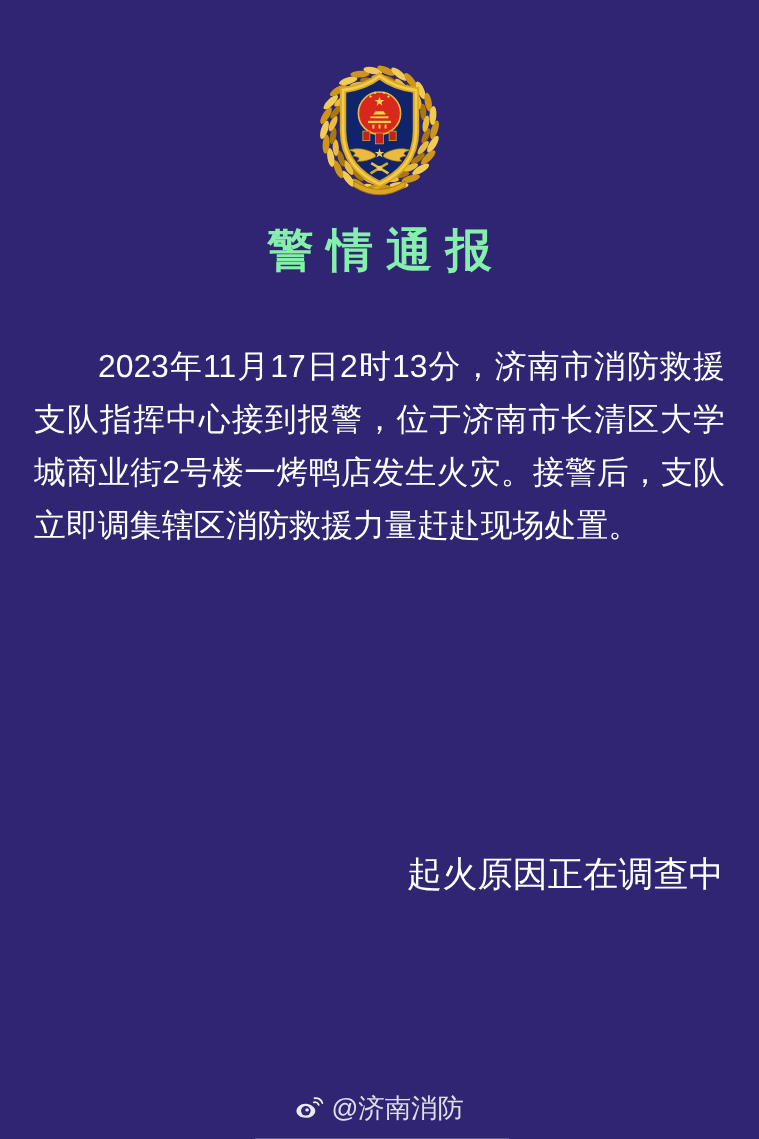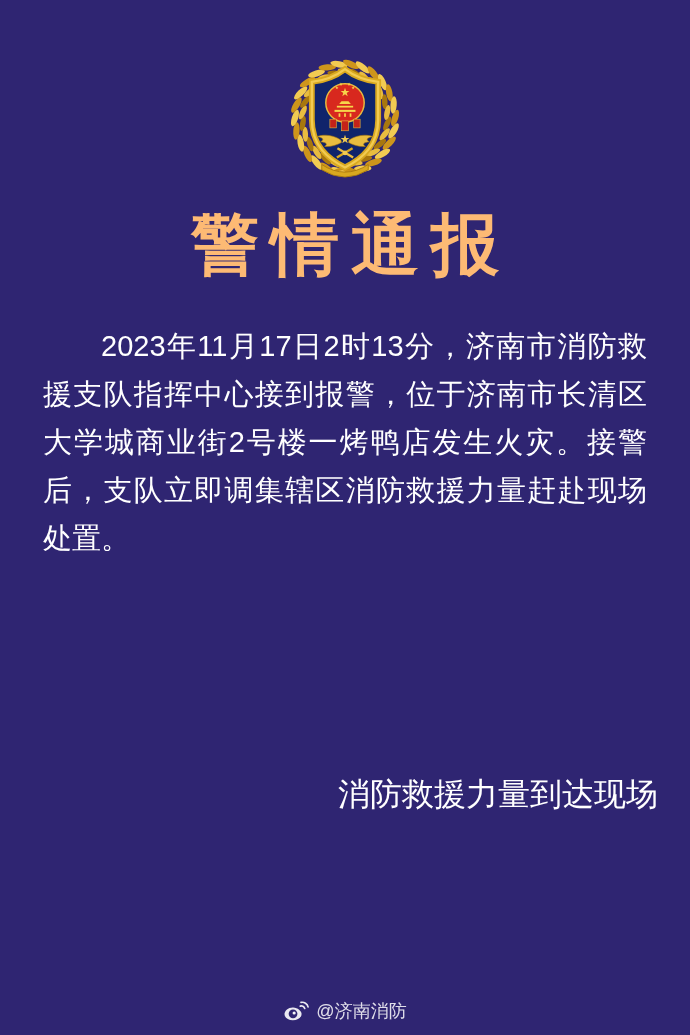--- a/index.html
+++ b/index.html
@@ -12,40 +12,40 @@
     color:#FFFFFF;
   }
   .emblem{
     position:absolute;top:50px;left:50%;
     transform:translateX(-50%);
     width:128px;height:136px;
   }
   .title{
     position:absolute;top:200px;left:0;right:0;
     text-align:center;
-    font-size:68px;font-weight:700;
+    font-size:42px;font-weight:700;
     letter-spacing:12px;padding-left:12px;
-    color:#fdba74;
+    color:#86efac;
   }
   .body-text{
     position:absolute;top:310px;left:31px;right:31px;
     font-size:29px;line-height:48px;
     text-align:justify;
     text-justify:inter-ideograph;
   }
-  .body-text p{margin:12px;text-indent:2em;}
+  .body-text p{margin:0;text-indent:2em;}
   .signature-block{
     position:absolute;top:766px;right:32px;left:32px;
     text-align:right;
     font-size:32px;line-height:56px;
   }
   .footer{
     position:absolute;bottom:12px;left:0;right:0;
     display:flex;justify-content:center;align-items:center;gap:7px;
-    font-size:18px;color:rgba(255,255,255,0.85);
+    font-size:24px;color:rgba(255,255,255,0.85);
   }
   .weibo-icon{width:26px;height:23px;display:block;}
 </style>
 </head>
 <body>
 
 <div class="page" style="background: rgb(47, 37, 114); color: rgb(255, 255, 255);">
 
   <svg class="emblem" viewBox="0 0 220 232" aria-hidden="true">
     <defs>
@@ -145,21 +145,21 @@
     </g>
   </svg>
 
   <div class="title">警情通报</div>
 
   <div class="body-text">
     <p>2023年11月17日2时13分，济南市消防救援支队指挥中心接到报警，位于济南市长清区大学城商业街2号楼一烤鸭店发生火灾。接警后，支队立即调集辖区消防救援力量赶赴现场处置。</p>
   </div>
 
   <div class="signature-block">
-    <div>消防救援力量到达现场</div>
+    <div>起火原因正在调查中</div>
   </div>
 
   <div class="footer">
     <svg class="weibo-icon" viewBox="0 0 28 24" aria-hidden="true">
       <path d="M11,7.6 C6,7.3 1.6,10.8 1.6,14.8 C1.6,18.6 5.6,21.4 10.6,21.4 C16,21.4 20,18.3 20,14.6 C20,11.2 15.8,7.9 11,7.6 Z" fill="rgba(255,255,255,0.9)"></path>
       <circle cx="10.8" cy="14.5" r="4.7" fill="#2F2572"></circle>
       <circle cx="12" cy="13.6" r="1.7" fill="rgba(255,255,255,0.95)"></circle>
       <path d="M18.6,6.2 C20.4,5.6 22.6,6.6 23.4,8.7" fill="none" stroke="rgba(255,255,255,0.9)" stroke-width="1.8" stroke-linecap="round"></path>
       <path d="M19.4,2.2 C22.8,1.5 26.2,3.6 27,7" fill="none" stroke="rgba(255,255,255,0.9)" stroke-width="1.8" stroke-linecap="round"></path>
     </svg>

